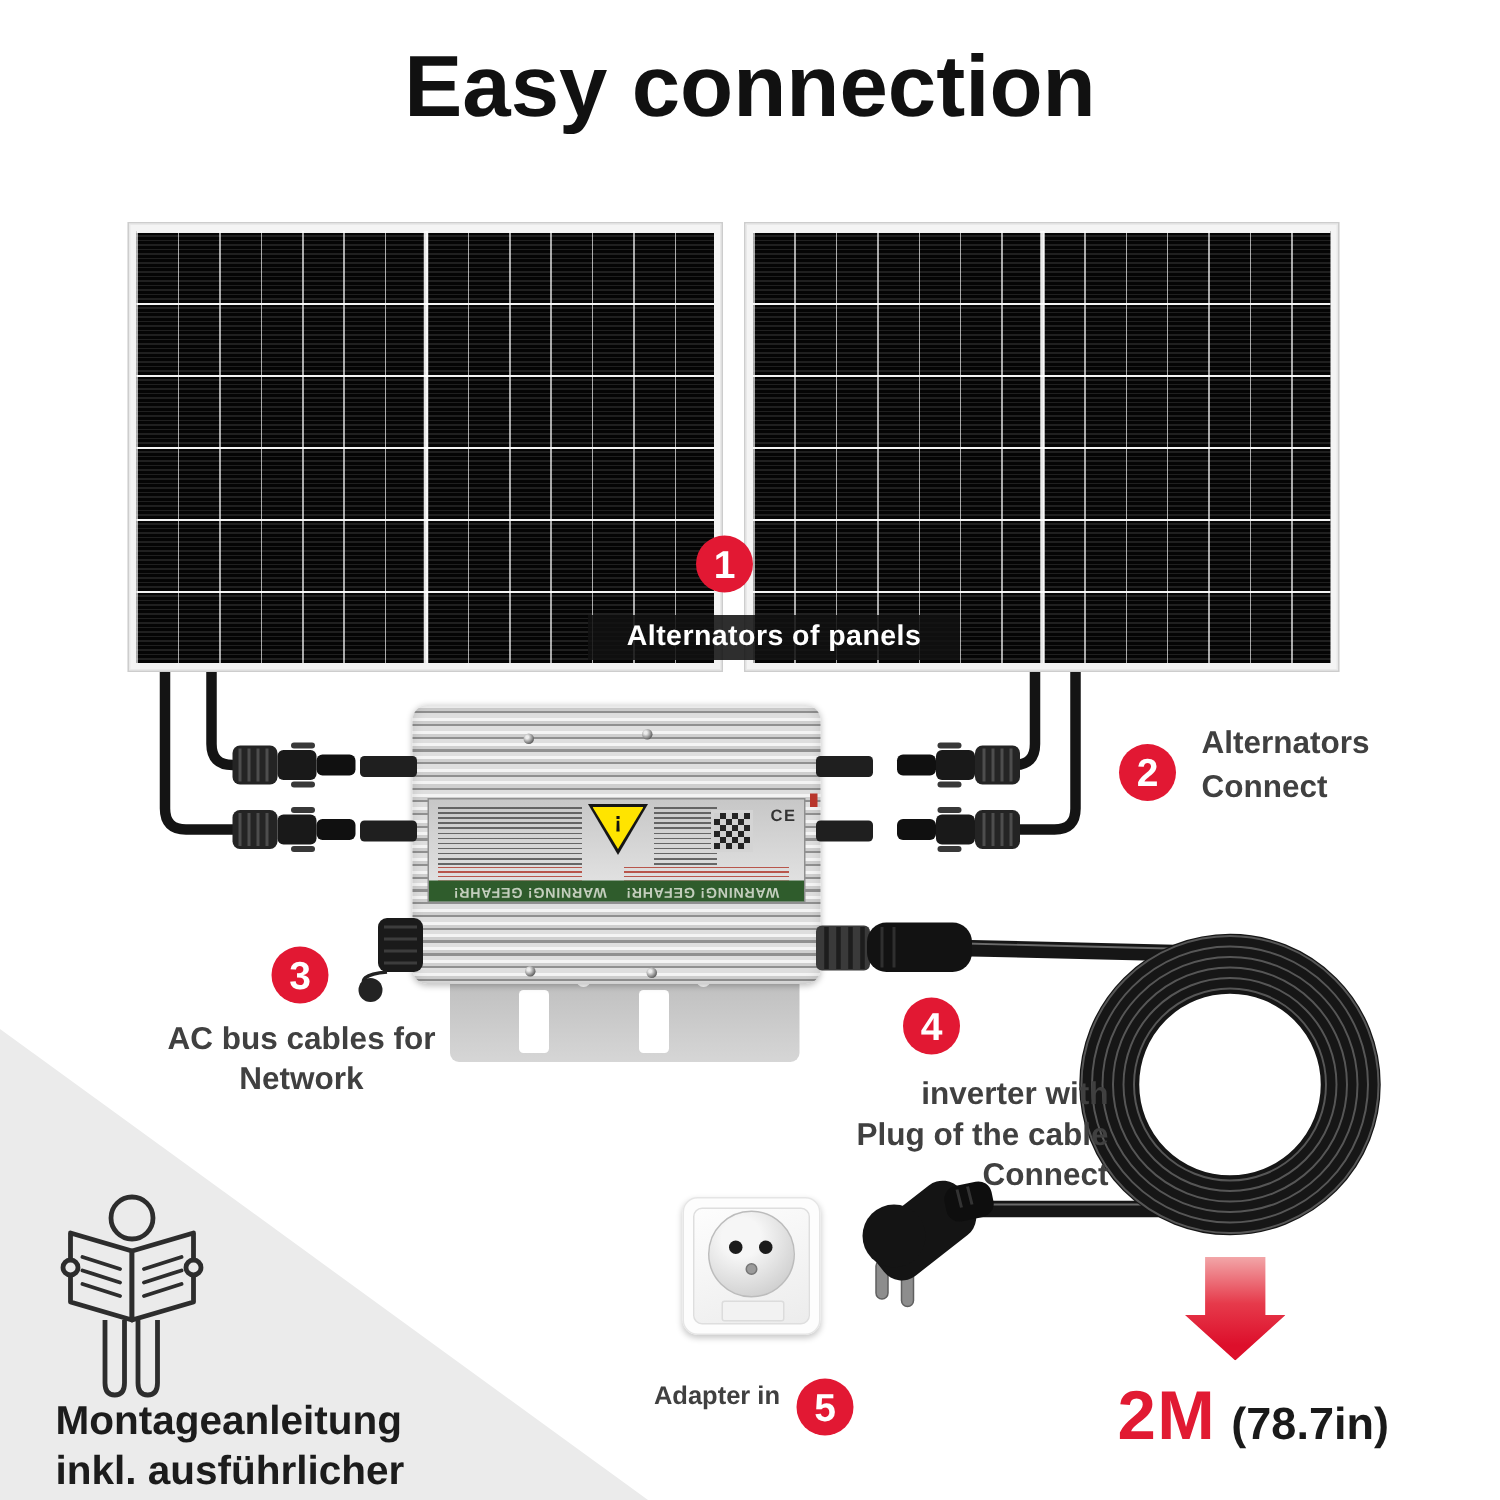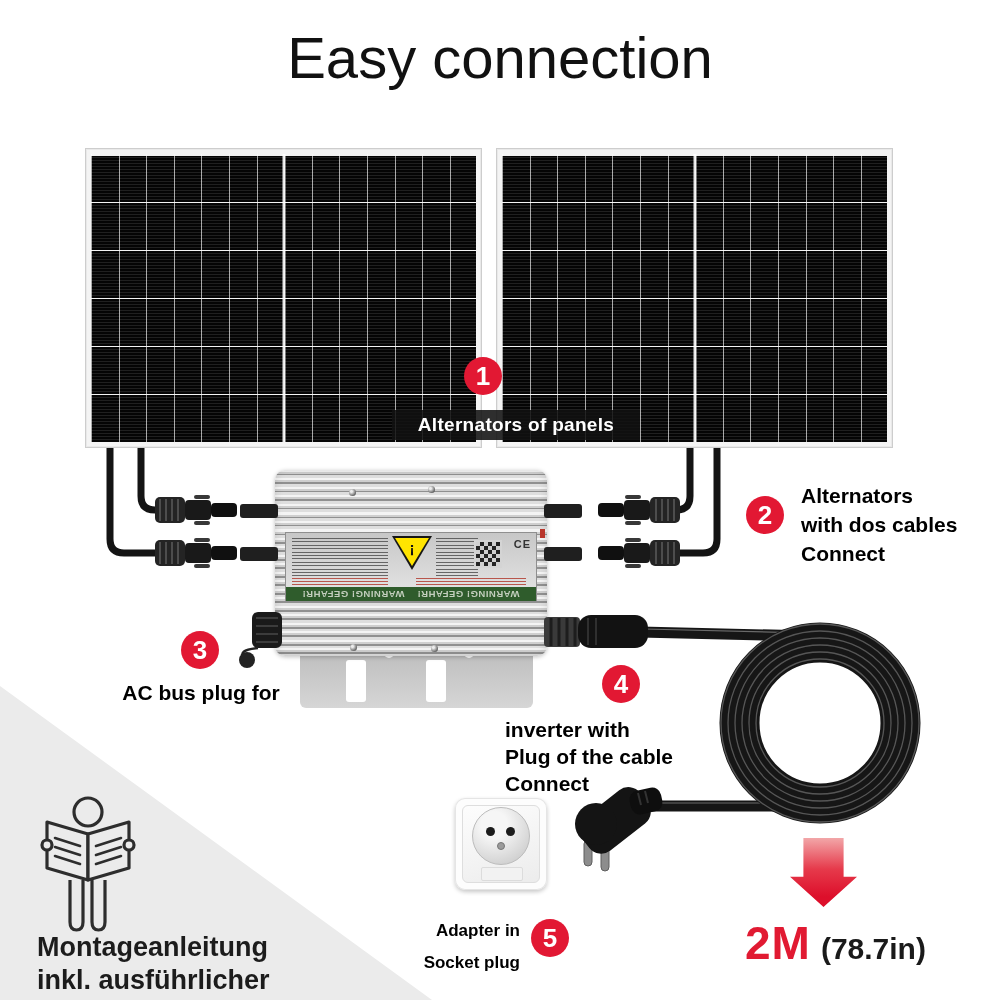--- a/index.html
+++ b/index.html
@@ -1,21 +1,21 @@
 <!DOCTYPE html>
 <html><head>
 <meta charset="utf-8">
 <style>
   html,body{margin:0;padding:0;}
   #stage{position:relative;width:1000px;height:1000px;background:#ffffff;overflow:hidden;
          font-family:"Liberation Sans",sans-serif;color:#1a1a1a;}
   .abs{position:absolute;}
 
   
-  .title{left:0;top:24px;width:1000px;text-align:center;font-size:58px;font-weight:400;
+  .title{left:0;top:24px;width:1000px;text-align:center;font-size:58px;font-weight:700;
          letter-spacing:0px;color:#111;}
   .subtitle{left:0;top:92px;width:1000px;text-align:center;font-size:30px;font-weight:700;
             word-spacing:14px;color:#161616;}
 
   
   .panel{top:148px;width:397px;height:300px;background:#f4f4f4;border:1px solid #cdcdcd;
          padding:5px;box-sizing:border-box;box-shadow:inset 0 0 0 1px #e9e9e9;}
   .panel.p1{left:85px;} .panel.p2{left:496px;}
   .cells{position:relative;width:100%;height:100%;
     background:
@@ -75,24 +75,24 @@
   .gpin{position:absolute;left:24px;top:34px;width:8px;height:8px;border-radius:50%;
         background:#9b9b9b;border:1px solid #767676;box-sizing:border-box;}
   .sbtn{position:absolute;left:26px;top:69px;width:40px;height:12px;background:#f2f2f2;
         border:1px solid #dcdcdc;border-radius:2px;}
 
   
   .badge{width:38px;height:38px;border-radius:50%;background:#e21833;color:#fff;
          display:flex;align-items:center;justify-content:center;font-size:26px;font-weight:700;z-index:6;}
   .bar1{left:392px;top:410px;width:248px;height:30px;background:rgba(17,17,17,.88);color:#fff;
         font-size:19px;font-weight:700;text-align:center;line-height:30px;z-index:6;letter-spacing:.3px;}
-  .steptxt{font-size:21px;font-weight:700;color:#000000;z-index:6;}
+  .steptxt{font-size:21px;font-weight:700;color:#404040;z-index:6;}
   .st2{left:801px;top:481px;line-height:29px;text-align:left;}
   .st3{left:95px;top:679px;width:212px;line-height:27px;text-align:center;}
-  .st4{left:505px;top:716px;width:234px;line-height:27px;text-align:left;}
+  .st4{left:505px;top:716px;width:234px;line-height:27px;text-align:right;}
   .st5{left:378px;top:915px;width:142px;line-height:32px;text-align:right;font-size:17px;}
 
   
   .lenrow{left:745px;top:916px;display:flex;align-items:baseline;z-index:6;}
   .len-m{font-size:46px;font-weight:800;color:#e11a32;letter-spacing:1px;}
   .len-i{font-size:30px;font-weight:700;color:#1a1a1a;margin-left:10px;}
   .arrow{left:790px;top:838px;width:67px;height:69px;
      background:linear-gradient(180deg,#f2a6a8 0%,#e63a4b 45%,#dd0f2b 85%);
      clip-path:polygon(20% 0,80% 0,80% 56%,100% 56%,50% 100%,0 56%,20% 56%);z-index:5;}
 
@@ -257,37 +257,36 @@
       <span>4</span>
     </div>
   <div class="abs badge" style="left:531px;top:919px;">
       <span>5</span>
     </div>
 
   <div class="abs bar1">Alternators of panels</div>
 
   <div class="abs steptxt st2">
     <div>Alternators</div>
-    <div>with dos cables</div>
     <div>Connect</div>
   </div>
 
   <div class="abs steptxt st3">
-    <div>AC bus plug for</div>
+    <div>AC bus cables for</div>
+    <div>Network</div>
   </div>
 
   <div class="abs steptxt st4">
     <div>inverter with</div>
     <div>Plug of the cable</div>
     <div>Connect</div>
   </div>
 
   <div class="abs steptxt st5">
     <div>Adapter in</div>
-    <div>Socket plug</div>
   </div>
 
   <div class="abs arrow"></div>
   <div class="abs lenrow">
     <span class="len-m">2M</span>
     <span class="len-i">(78.7in)</span>
   </div>
 
   <svg class="overlay z6" width="200" height="180" style="left:20px;top:780px;" viewBox="0 0 200 180">
     <g stroke="#2d2d2d" stroke-width="3.2" fill="#ebebeb" stroke-linejoin="round">

